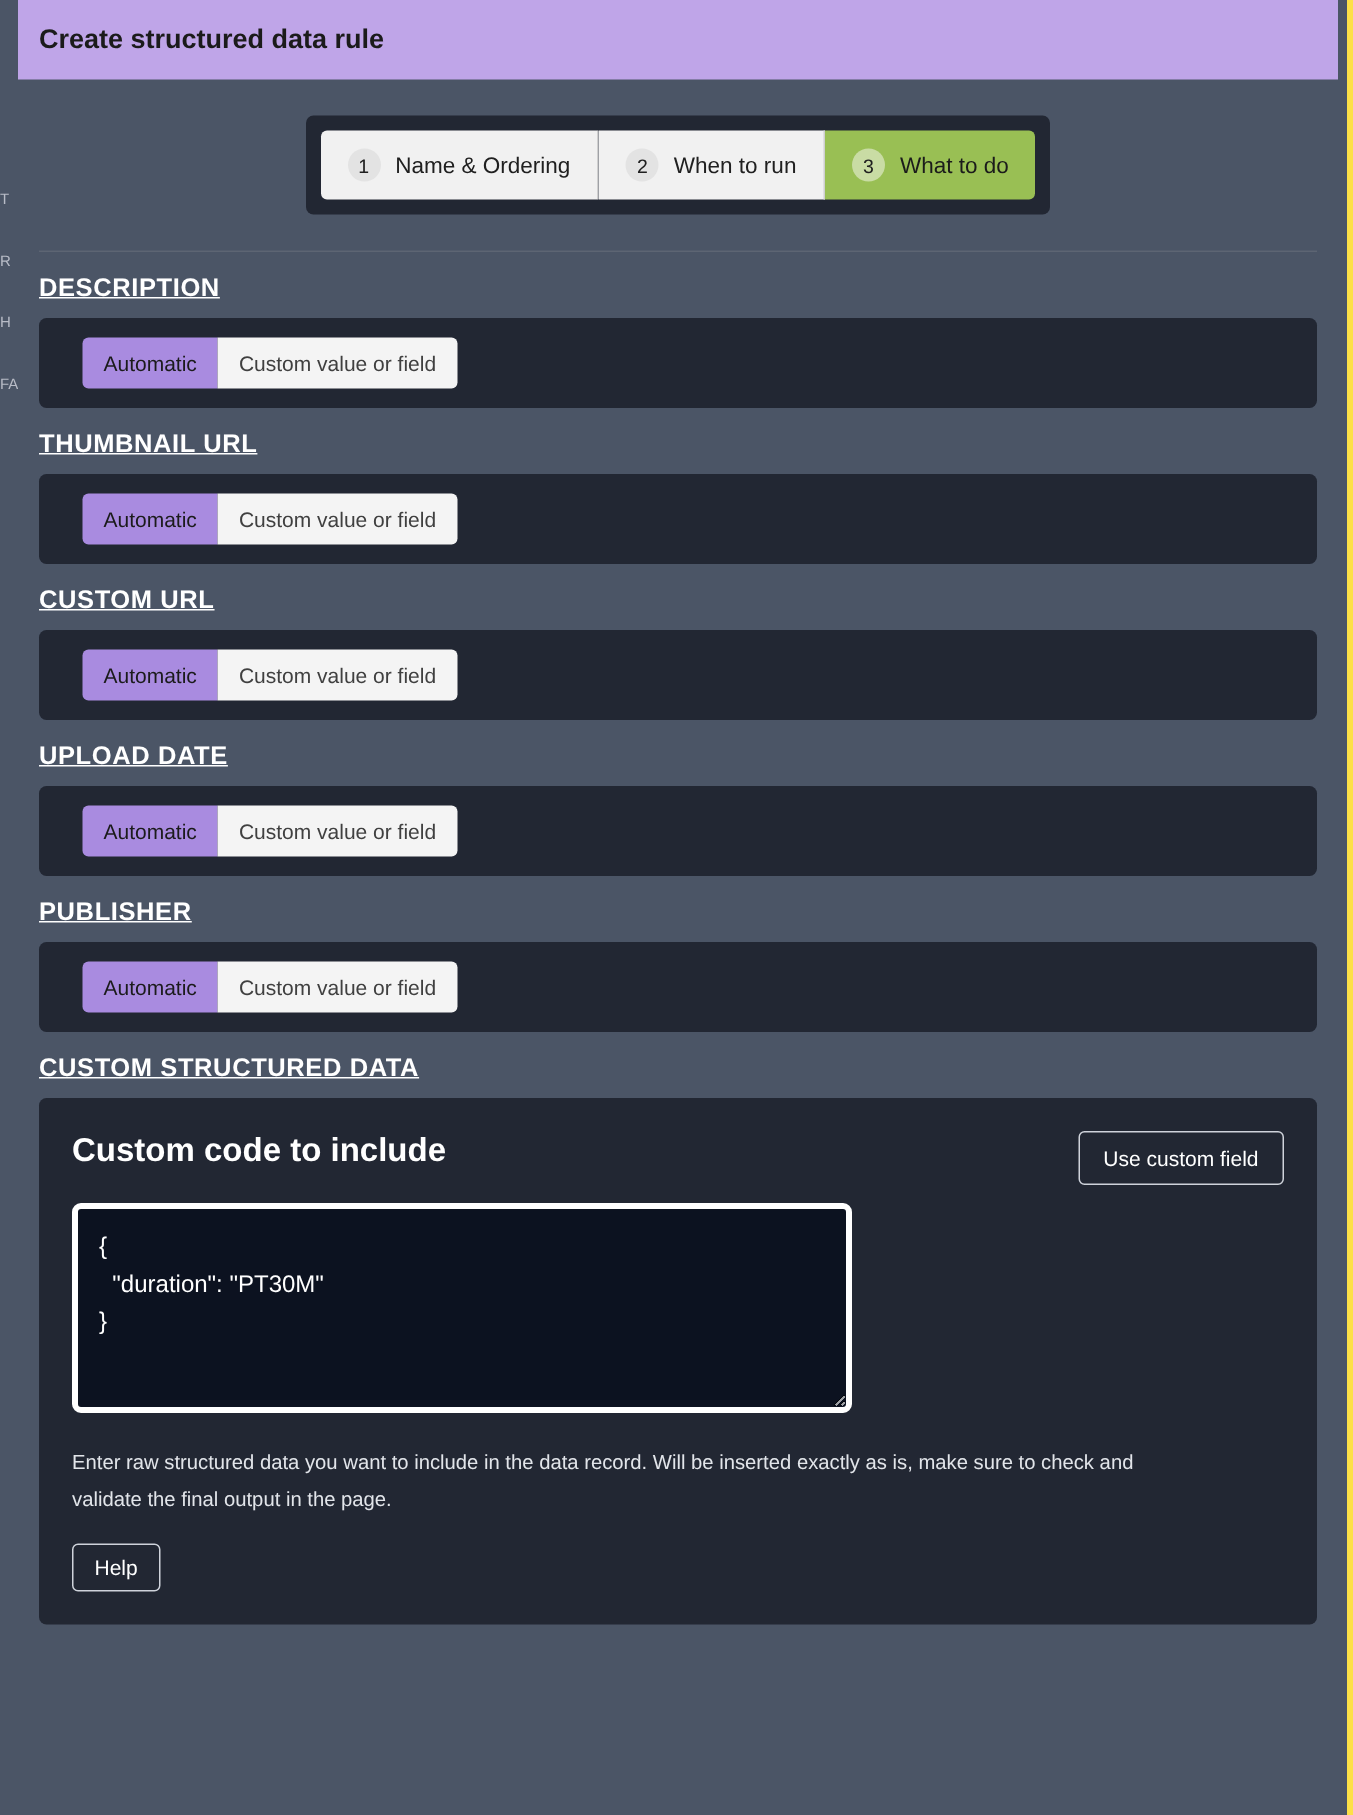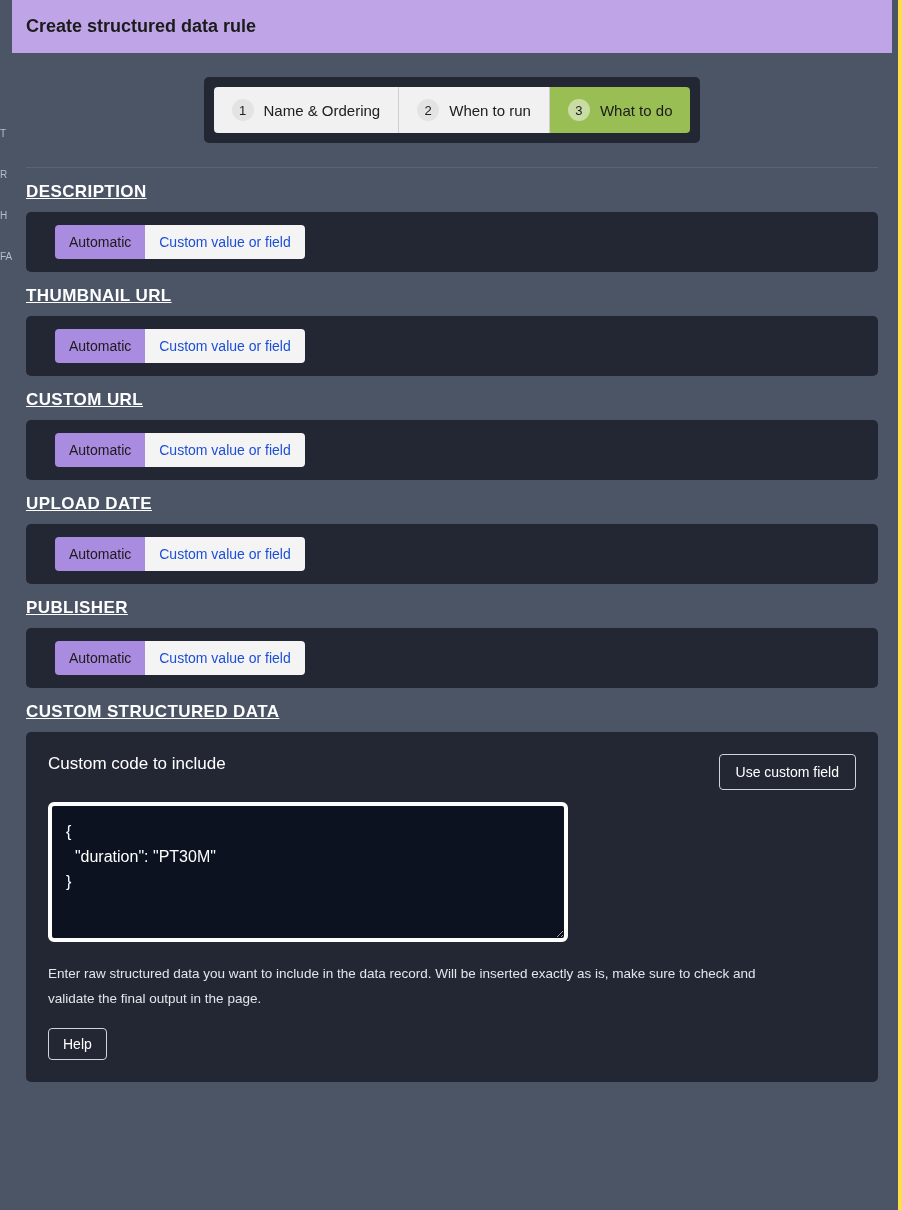--- a/index.html
+++ b/index.html
@@ -87,23 +87,23 @@
       padding:13px 13px;
     }
     .toggle-group{display:flex;padding-left:16px;}
     .toggle-btn{
       padding:9px 14px;font-size:14px;
       cursor:pointer;
     }
     .toggle-btn.left{border-top-left-radius:4px;border-bottom-left-radius:4px;}
     .toggle-btn.right{border-top-right-radius:4px;border-bottom-right-radius:4px;}
     .toggle-btn.active{background:#a98be0;color:#1b1b1b;}
-    .toggle-btn.inactive{background:#f4f4f4;color:#1d4ed8;}
+    .toggle-btn.inactive{background:#f4f4f4;color:#404040;}
     .custom-head{display:flex;justify-content:space-between;align-items:flex-start;margin-bottom:12px;}
-    .custom-head .label{font-size:17px;font-weight:400;color:#ffffff;}
+    .custom-head .label{font-size:22px;font-weight:700;color:#ffffff;}
     .outline-btn{
       background:transparent;border:1px solid #cfd3db;color:#ffffff;
       padding:9px 16px;border-radius:4px;font-size:14px;cursor:pointer;
     }
     .outline-btn.small{padding:7px 14px;font-size:14px;}
     textarea.code{
       width:520px;height:140px;
       background:#0c1220;color:#ffffff;
       border:4px solid #ffffff;border-radius:6px;
       padding:14px;font-family:"Segoe UI",Arial,sans-serif;font-size:16px;

